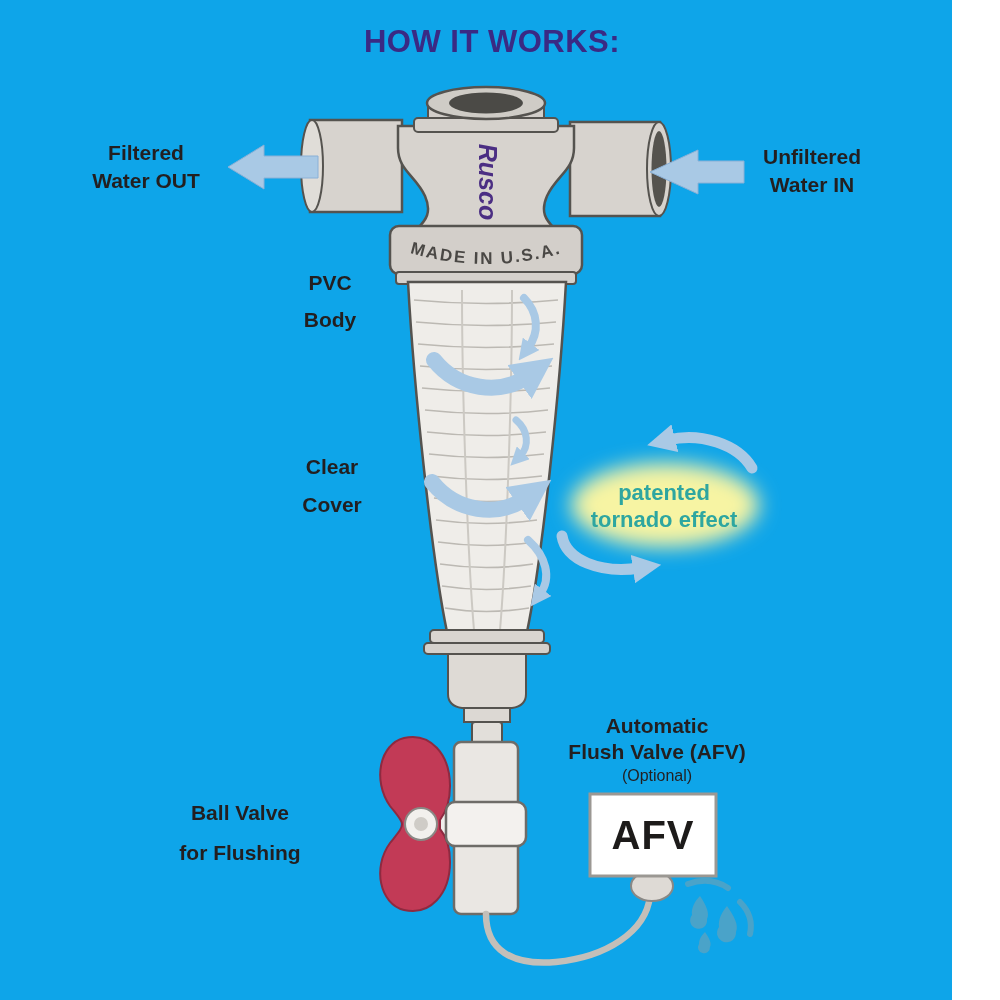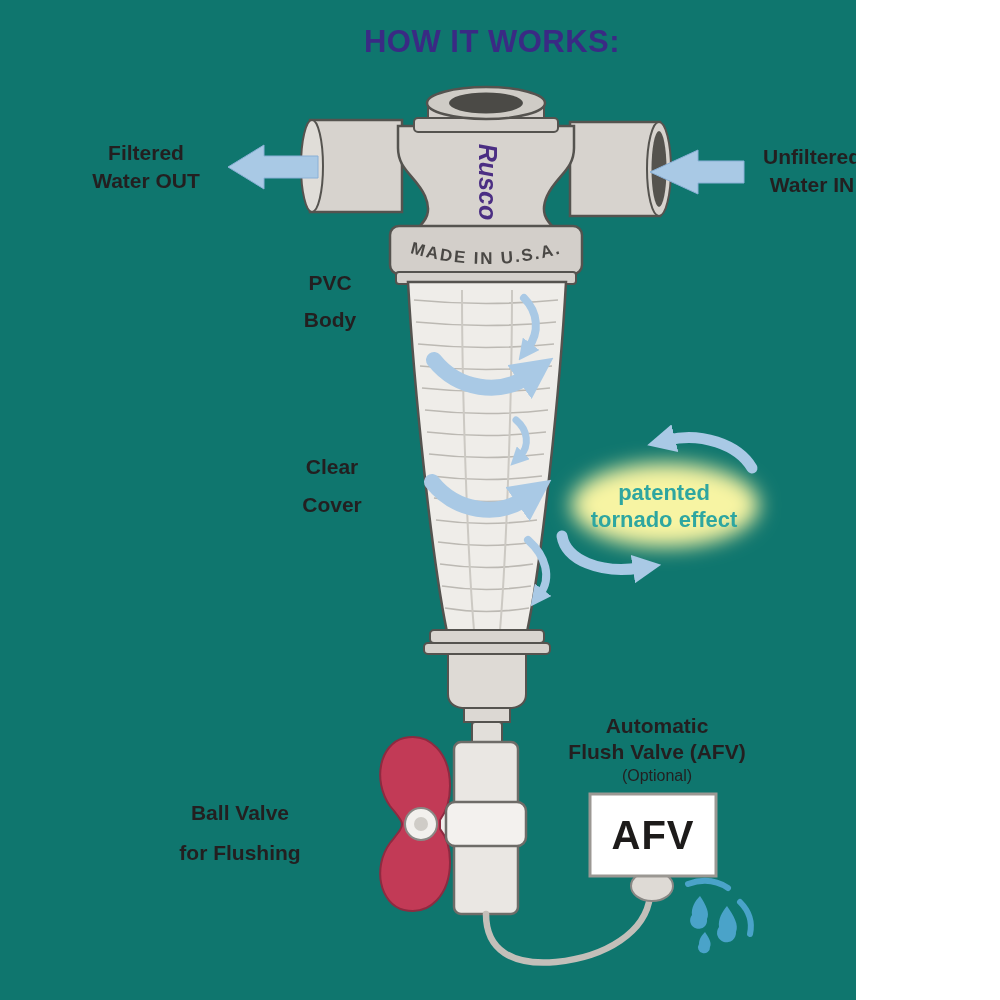--- a/index.html
+++ b/index.html
@@ -1,16 +1,16 @@
 <!DOCTYPE html>
 <html><head>
 <meta charset="utf-8">
 <style>
   html,body{margin:0;padding:0;background:#ffffff;}
-  .stage{position:relative;width:856px;height:1000px;background:#0f766e;overflow:hidden;}
+  .stage{position:relative;width:952px;height:1000px;background:#0ea5e9;overflow:hidden;}
   svg text{font-family:"Liberation Sans",sans-serif;}
   .title-text{font-size:31px;font-weight:800;text-anchor:middle;letter-spacing:.5px;}
   .lbl{fill:#231f20;font-weight:700;font-size:21px;text-anchor:middle;}
   .lbl-sm{fill:#231f20;font-weight:400;font-size:16px;text-anchor:middle;}
   .made{font-size:17px;font-weight:700;fill:#4a4845;letter-spacing:2px;}
   .tornado{font-size:22px;font-weight:700;text-anchor:middle;}
   .afvtxt{font-size:40px;font-weight:800;text-anchor:middle;fill:#1d1b1a;letter-spacing:1px;}
   .brand{font-size:25px;font-weight:700;font-style:italic;text-anchor:middle;}
   .shape{stroke:#55534f;stroke-width:2.5;}
   .shape-thin{stroke:#55534f;stroke-width:2;}

